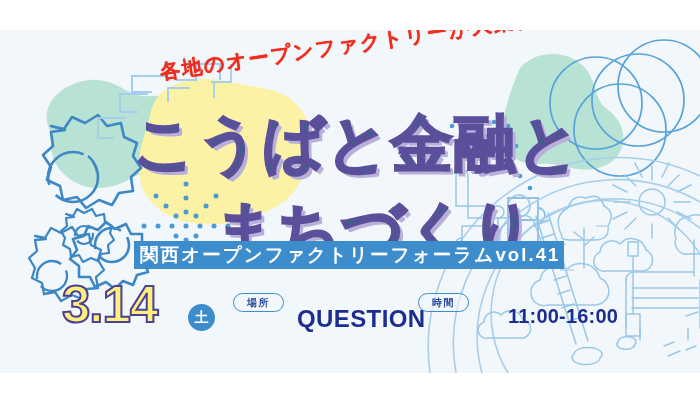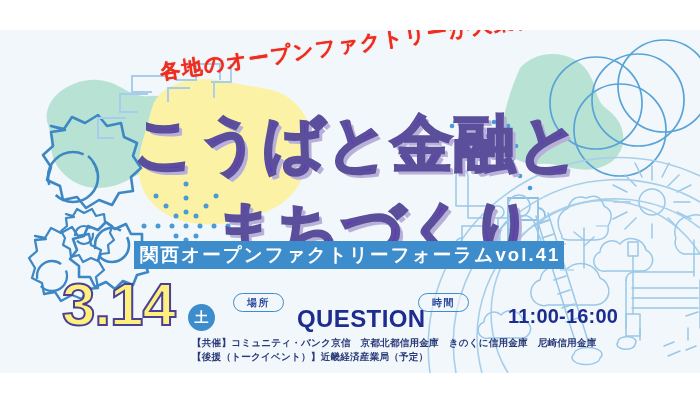--- a/index.html
+++ b/index.html
@@ -41,21 +41,21 @@
   }
 
   
   #title-block { position: absolute; left: 0; top: 0; width: 700px; z-index: 38; }
   .title-line {
     position: absolute;
     white-space: nowrap;
     font-size: 62px;
     font-weight: bold;
     letter-spacing: 1px;
-    color: #6d28d9;
+    color: #0f766e;
     -webkit-text-stroke: 2.2px #5b4f9b;
     text-shadow:
       3px 3px 0 #b8b0d8,
       4px 4px 0 #b8b0d8;
   }
   #title-line-1 { left: 133px; top: 72px; }
   #title-line-2 { left: 213px; top: 158px; }
 
   
   #banner {
@@ -76,21 +76,21 @@
   
   #info-row {
     position: absolute;
     left: 0; top: 248px;
     width: 700px; height: 56px;
     z-index: 44;
   }
   #date-big {
     position: absolute;
     left: 62px; top: 0px;
-    font-size: 60px;
+    font-size: 51px;
     font-weight: bold;
     letter-spacing: -1px;
     color: #fdf07c;
     -webkit-text-stroke: 2px #4c3f96;
     line-height: 54px;
     white-space: nowrap;
   }
   #dow-circle {
     position: absolute;
     left: 188px; top: 26px;
@@ -351,19 +351,15 @@
       <div id="date-big">3.14</div>
       <div id="dow-circle">土</div>
 
       <div id="pill-place" class="pill">場所</div>
       <div id="venue-value">QUESTION</div>
 
       <div id="pill-time" class="pill">時間</div>
       <div id="time-value">11:00-16:00</div>
     </div>
 
-    <div id="credits">
-      <div>【共催】コミュニティ・バンク京信　京都北都信用金庫　きのくに信用金庫　尼崎信用金庫</div>
-      <div>【後援（トークイベント）】近畿経済産業局（予定）</div>
-    </div>
 
   </div>
 </div>
 
 </body></html>

